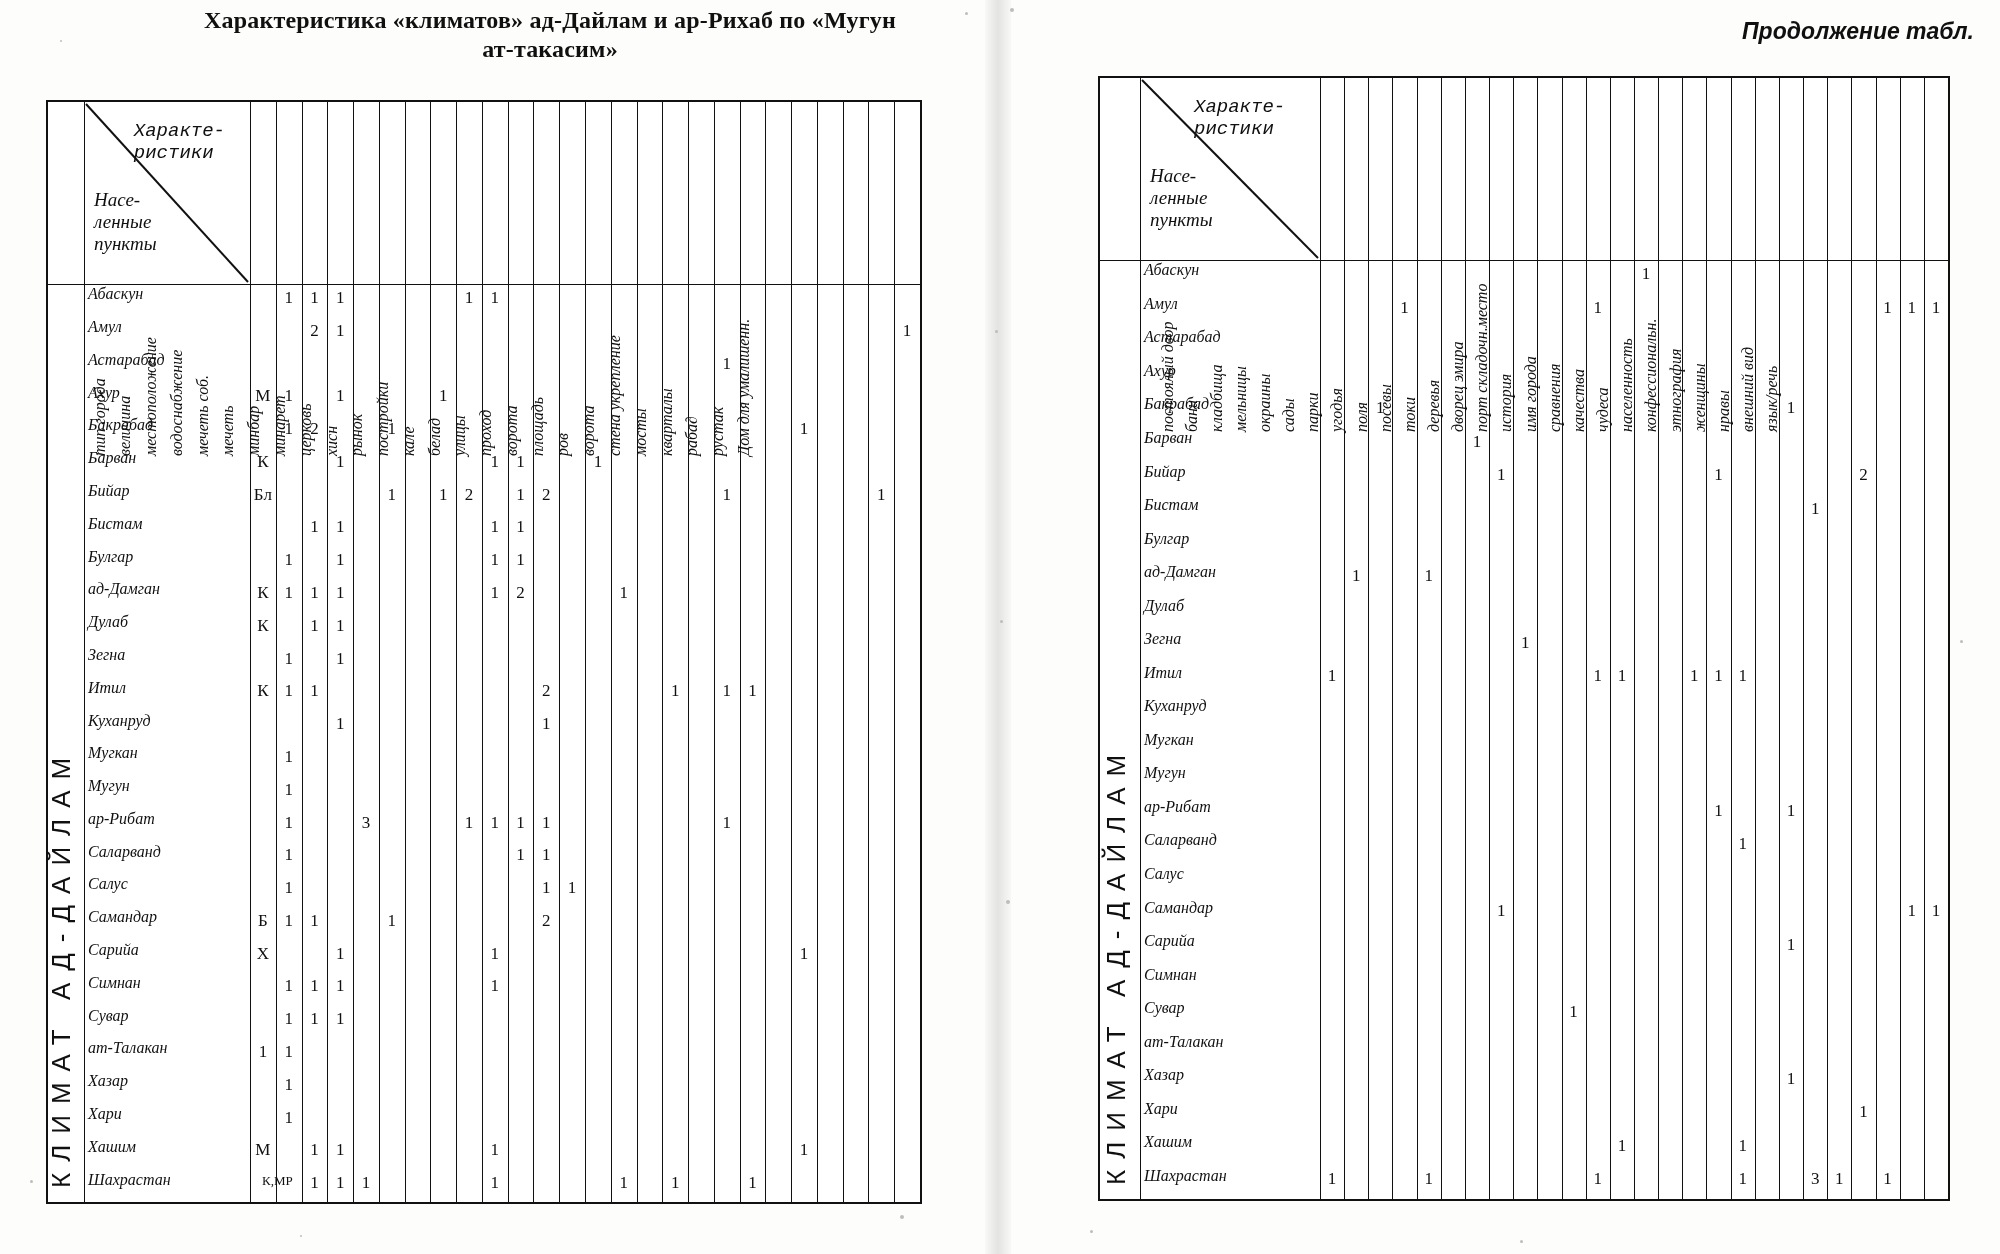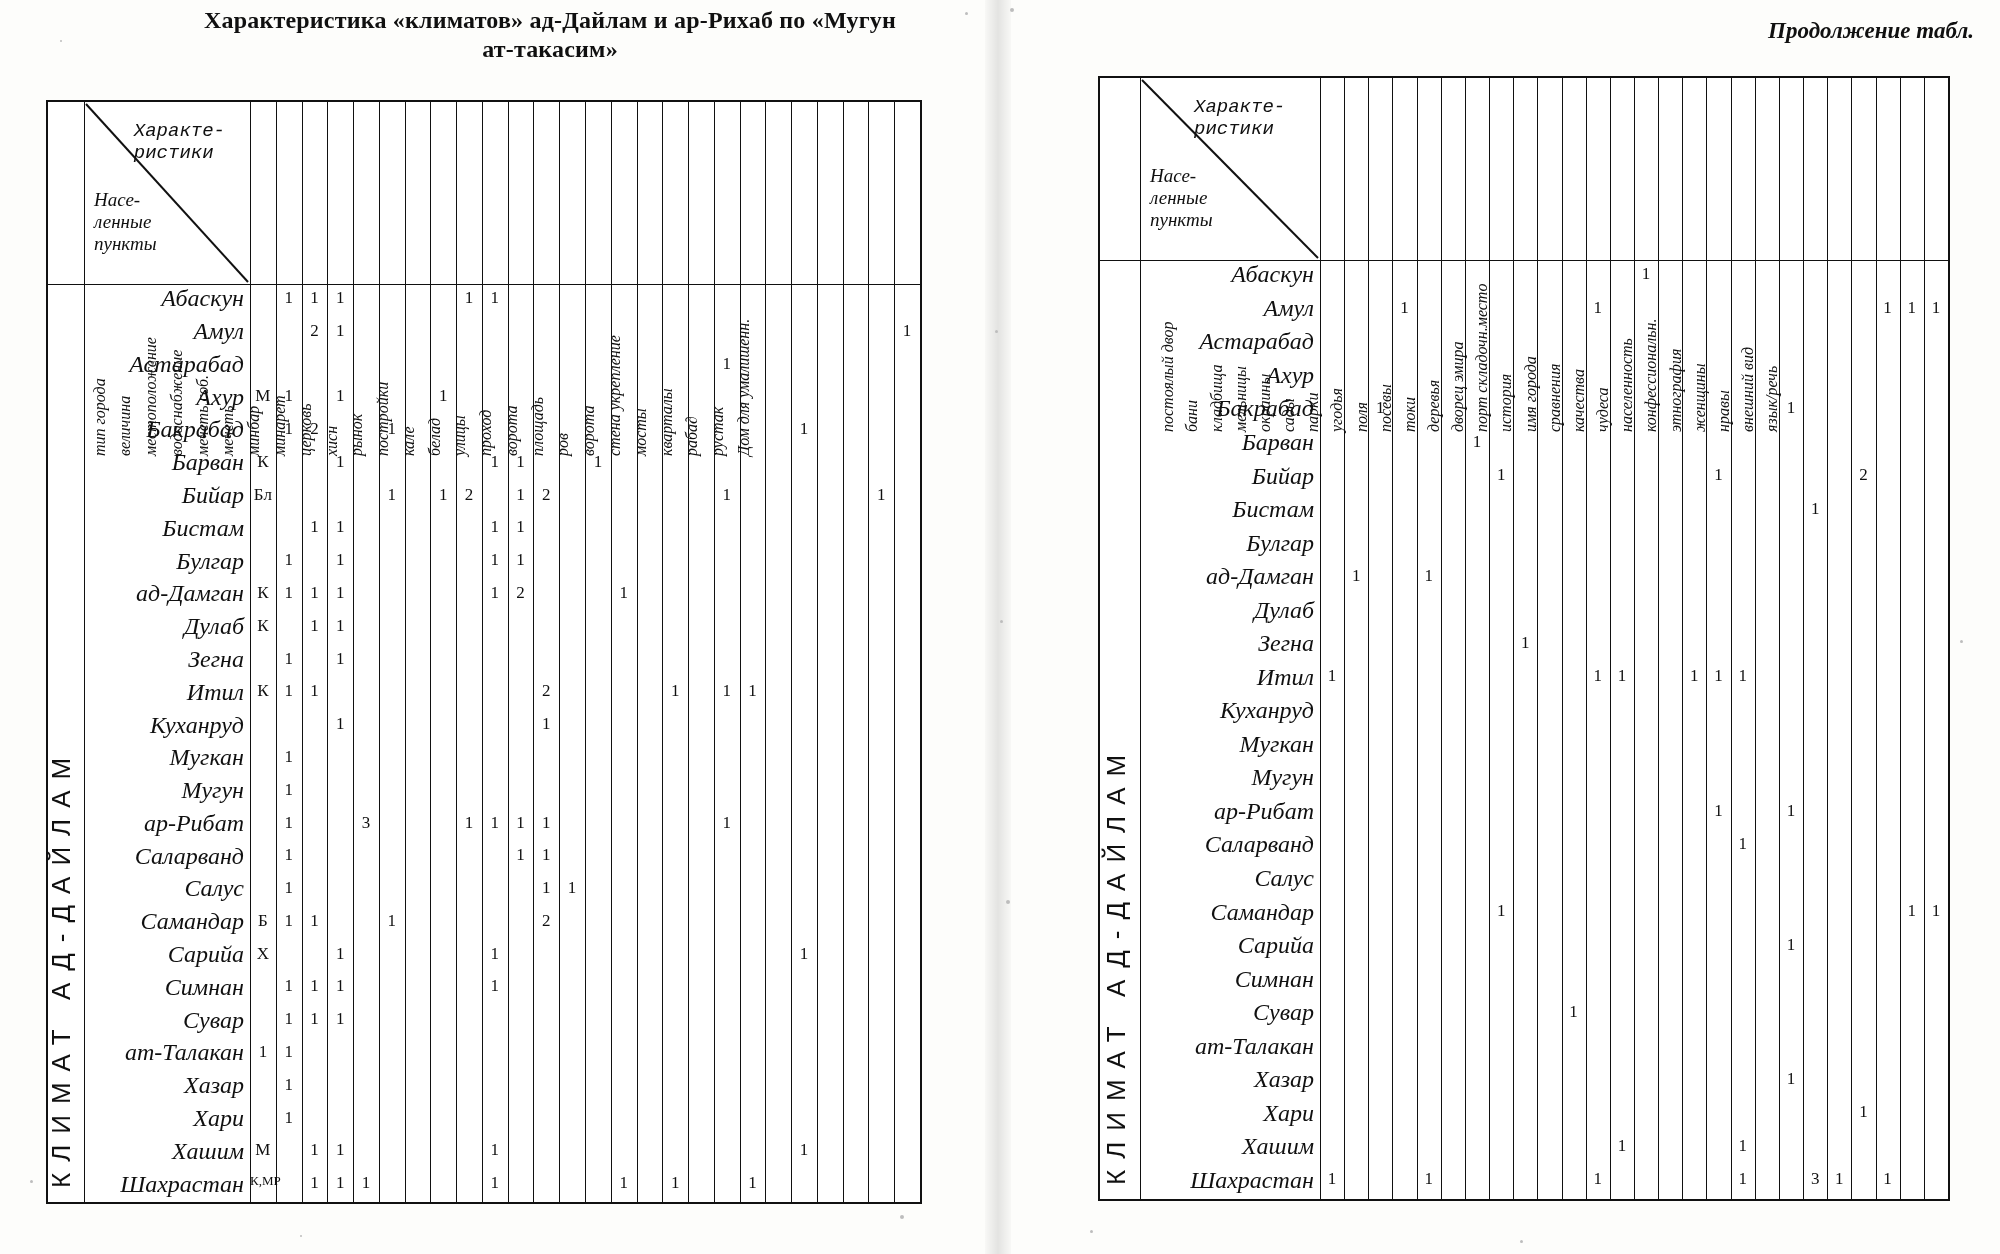--- a/index.html
+++ b/index.html
@@ -46,21 +46,21 @@
     font-family: "Liberation Serif", serif;
     font-weight: bold;
     font-size: 24px;
     line-height: 29px;
     letter-spacing: 0.2px;
   }
   .title-right {
     position: absolute;
     right: 26px;
     top: 18px;
-    font-family: Liberation Serif, serif;
+    font-family: Liberation Sans, sans-serif;
     font-weight: bold;
     font-style: italic;
     font-size: 23px;
   }
 
   
   .tbl {
     position: absolute;
     border: 2px solid #111;
     background: #fff;
@@ -134,35 +134,34 @@
     white-space: nowrap;
     font-size: 26px;
     letter-spacing: 11px;
     font-family: "Liberation Sans", sans-serif;
   }
 
   
   .rowname {
     position: absolute;
     font-style: italic;
-    font-size: 24px;
+    font-size: 16px;
     font-family: "Liberation Serif", serif;
-    text-align: right;
     white-space: nowrap;
   }
 
   
   .cellval {
     position: absolute;
     font-size: 17px;
     font-family: "Liberation Serif", serif;
     text-align: center;
     white-space: nowrap;
   }
-  .cellval.small { font-size: 13px; }
+  .cellval.small { font-size: 13px; margin-left: 12px; }
 </style>
 </head>
 <body>
 
 <div class="scan"></div>
 <div class="fold"></div>
 
 <div class="title-left">Характеристика «климатов» ад-Дайлам
 и ар-Рихаб по «Мугун ат-такасим»</div>
 <div class="title-right">Продолжение табл.</div>

